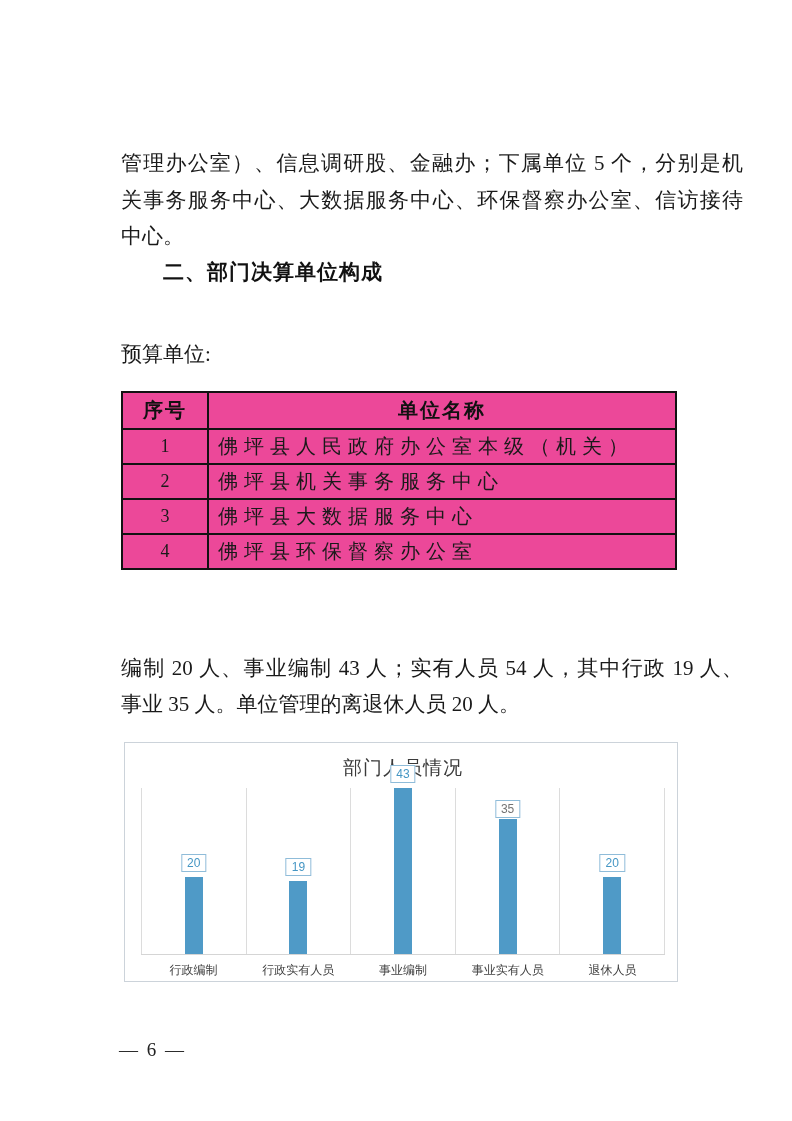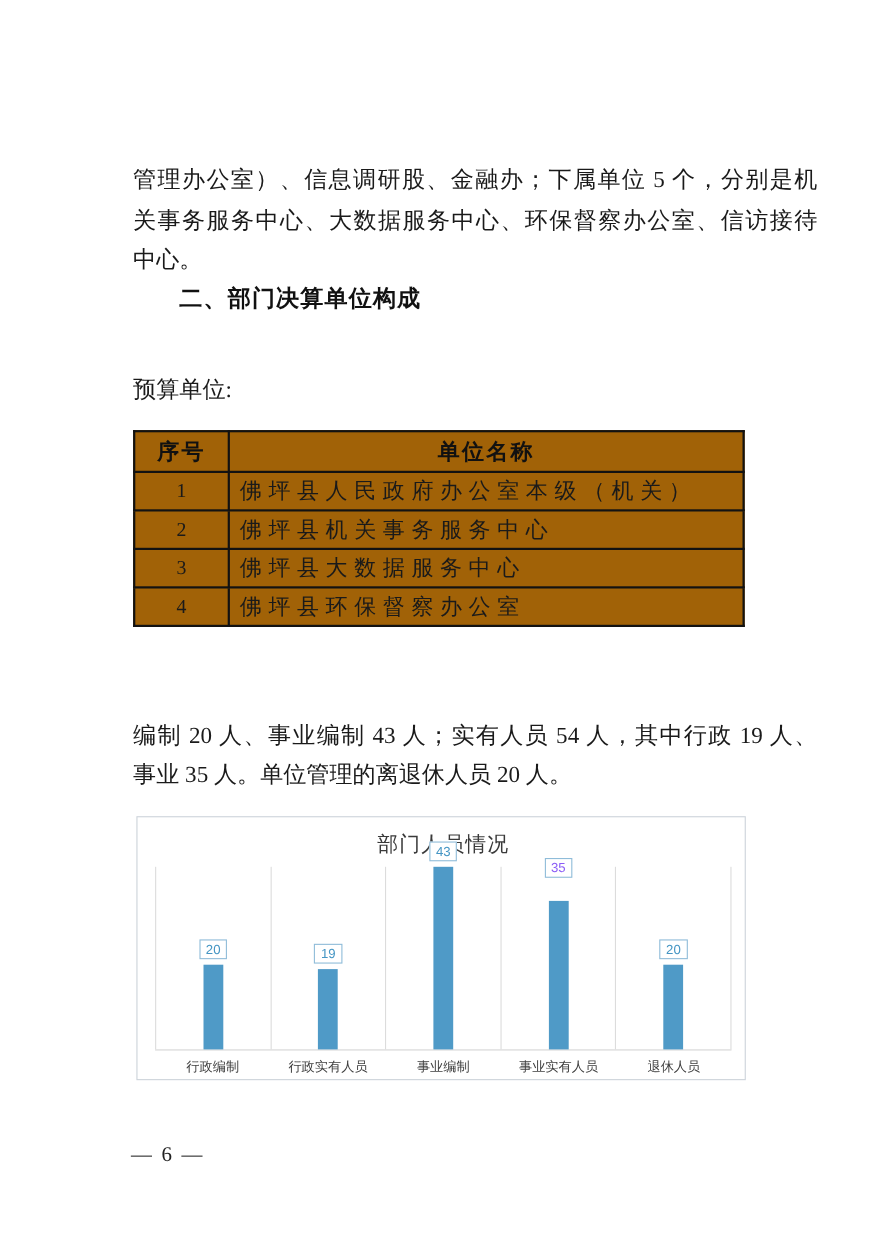--- a/index.html
+++ b/index.html
@@ -28,21 +28,21 @@
   .heading{
     position:absolute;left:147px;
     font-family:"Liberation Sans","DejaVu Sans",sans-serif;
     font-weight:bold;font-size:21px;line-height:26px;
     color:#111;letter-spacing:1px;white-space:nowrap;
   }
   
   table.unit-table{
     position:absolute;left:105px;top:391px;width:556px;
     border-collapse:collapse;table-layout:fixed;
-    background:#a16207;
+    background:#ec4899;
   }
   table.unit-table th,table.unit-table td{
     border:2px solid #121212;
     vertical-align:middle;
     overflow:hidden;
   }
   table.unit-table th{
     height:33px;
     font-family:"Liberation Sans","DejaVu Sans",sans-serif;
     font-weight:bold;font-size:20px;color:#111;
@@ -156,21 +156,21 @@
         <div class="slot">
           <div class="bar" style="height: 73px; background: rgb(79, 154, 199);"></div>
           <div class="val-box" style="bottom: 78px; border-color: rgb(143, 188, 217); color: rgb(69, 150, 196);">19</div>
         </div>
         <div class="slot">
           <div class="bar" style="height: 166px; background: rgb(79, 154, 199);"></div>
           <div class="val-box" style="bottom: 171px; border-color: rgb(143, 188, 217); color: rgb(69, 150, 196);">43</div>
         </div>
         <div class="slot">
           <div class="bar" style="height: 135px; background: rgb(79, 154, 199);"></div>
-          <div class="val-box" style="bottom: 156px; border-color: rgb(143, 188, 217); color: #8b5cf6;">35</div>
+          <div class="val-box" style="bottom: 136px; border-color: rgb(143, 188, 217); color: #737373;">35</div>
         </div>
         <div class="slot">
           <div class="bar" style="height: 77px; background: rgb(79, 154, 199);"></div>
           <div class="val-box" style="bottom: 82px; border-color: rgb(143, 188, 217); color: rgb(69, 150, 196);">20</div>
         </div>
       </div>
     <div class="cats" id="chart-cats">
         <div class="cat">行政编制</div>
         <div class="cat">行政实有人员</div>
         <div class="cat">事业编制</div>

